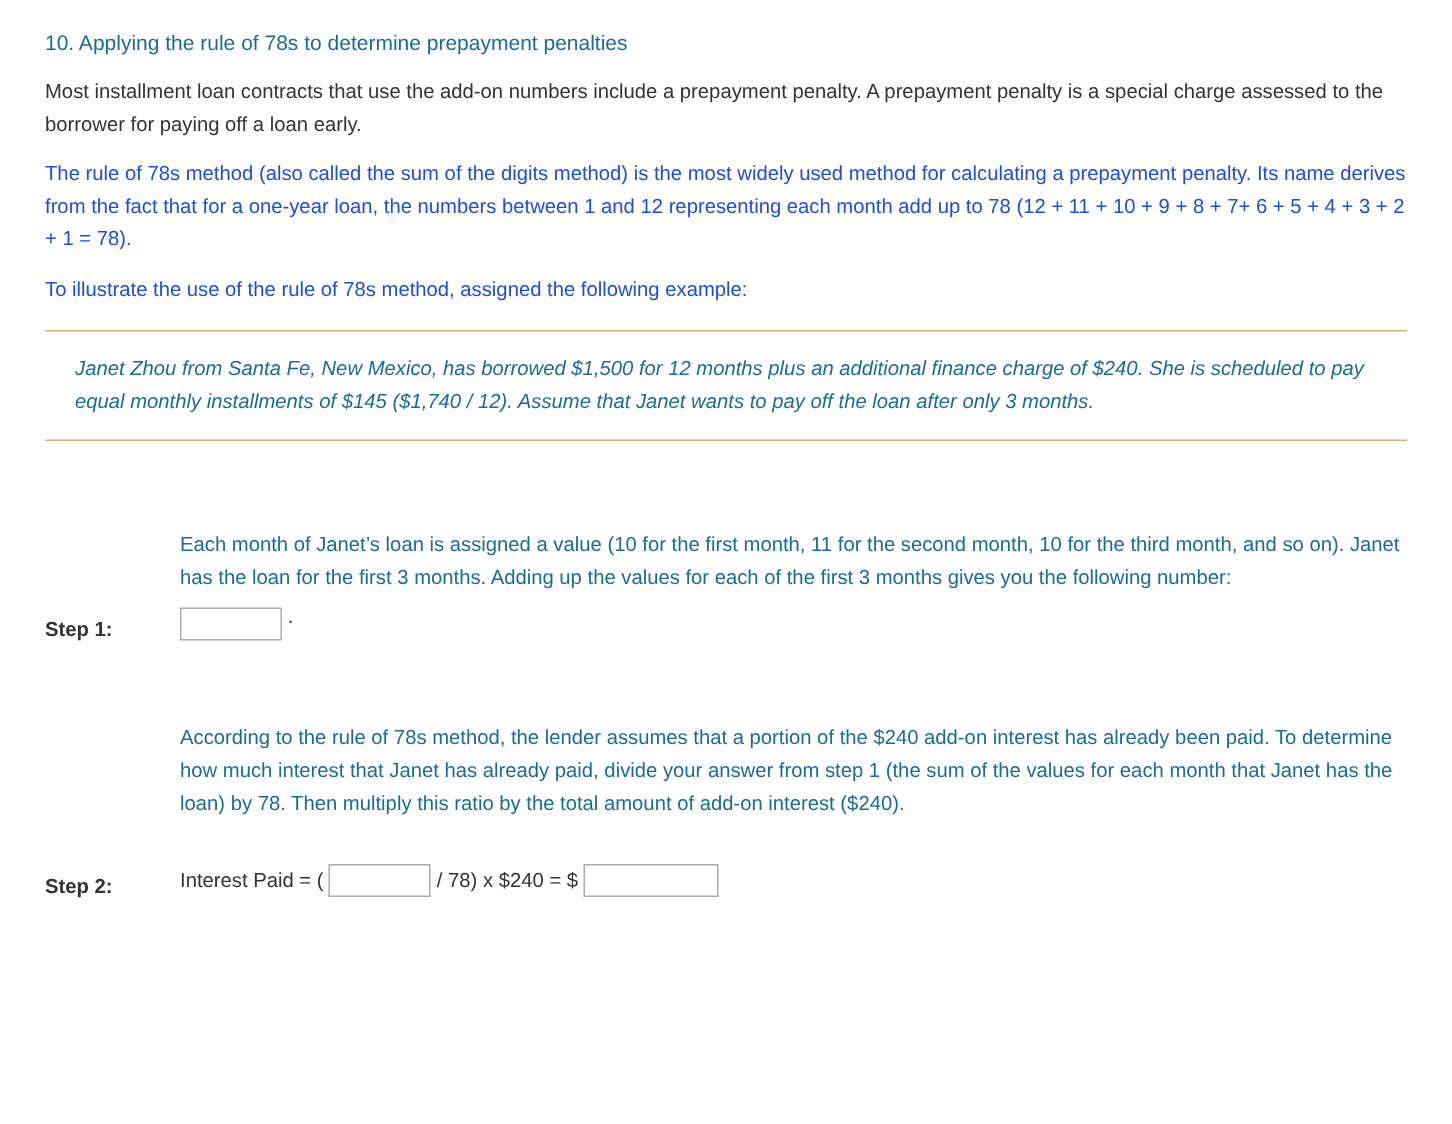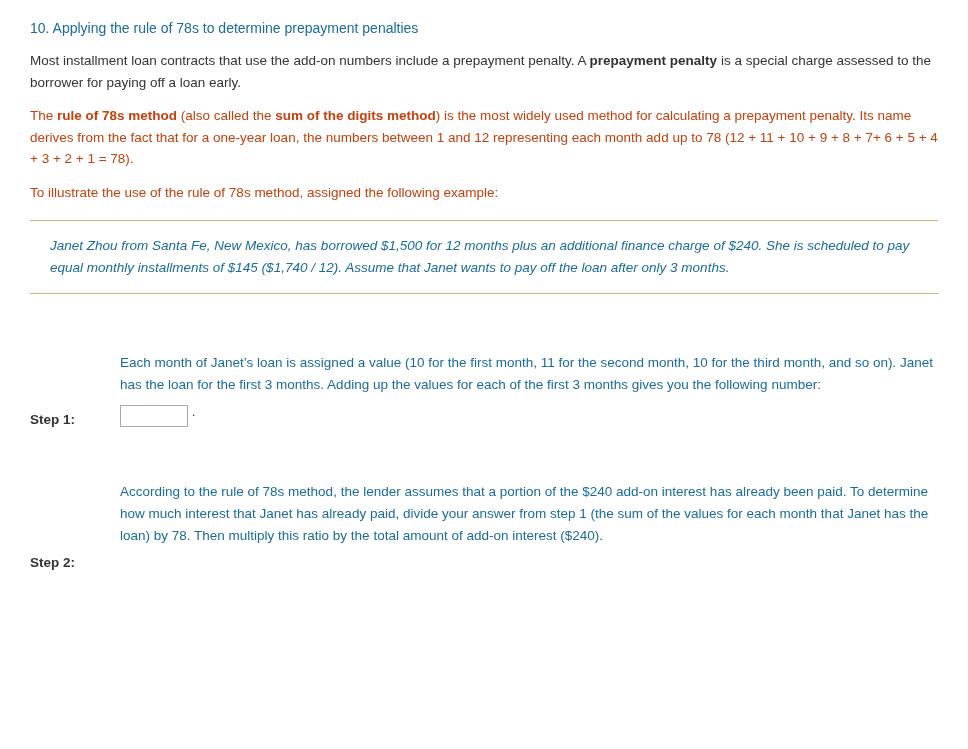--- a/index.html
+++ b/index.html
@@ -21,21 +21,21 @@
       font-size: 14px;
       margin-bottom: 14px;
     }
     .paragraph {
       color: #333333;
       font-size: 13.5px;
       line-height: 1.6;
       margin-bottom: 12px;
     }
     .paragraph-blue {
-      color: #c2410c;
+      color: #1d4ed8;
       font-size: 13.5px;
       line-height: 1.6;
       margin-bottom: 12px;
     }
     .divider-top {
       border: none;
       border-top: 1.5px solid #c8b97a;
       margin: 16px 0 0 0;
     }
     .divider-bottom {
@@ -86,21 +86,21 @@
     }
     .interest-paid-row input[type="text"] {
       border: 1px solid #aaa;
       width: 68px;
       height: 22px;
       font-size: 13px;
       padding: 1px 4px;
       vertical-align: middle;
     }
     .bold {
-      font-weight: bold;
+      font-weight: normal;
     }
     .spacer {
       height: 16px;
     }
   </style>
 </head>
 <body>
 
 <div class="section-title">10. Applying the rule of 78s to determine prepayment penalties</div>
 
@@ -133,14 +133,20 @@
 </div>
 
 <div class="spacer"></div>
 
 <div class="step-container">
   <div class="step-label">Step 2:</div>
   <div class="step-content">
     <span style="color:#1a6b9a;">According to the rule of 78s method, the lender assumes that a portion of the $240 add-on interest has already been paid. To determine how much interest that Janet has already paid, divide your answer from step 1 (the sum of the values for each month that Janet has the loan) by 78. Then multiply this ratio by the total amount of add-on interest ($240).</span>
     <br>
     <br>
+    <div class="interest-paid-row" style="margin-top:6px;">
+      <span>Interest Paid = (</span>
+      <input type="text" style="border: 1px solid rgb(170, 170, 170); width: 68px; height: 22px; font-size: 13px; padding: 1px 4px; vertical-align: middle;">
+      <span> / 78) x $240 = $</span>
+      <input type="text" style="border: 1px solid rgb(170, 170, 170); width: 90px; height: 22px; font-size: 13px; padding: 1px 4px; vertical-align: middle;">
+    </div>
   </div>
 </div>
 
 </body></html>

